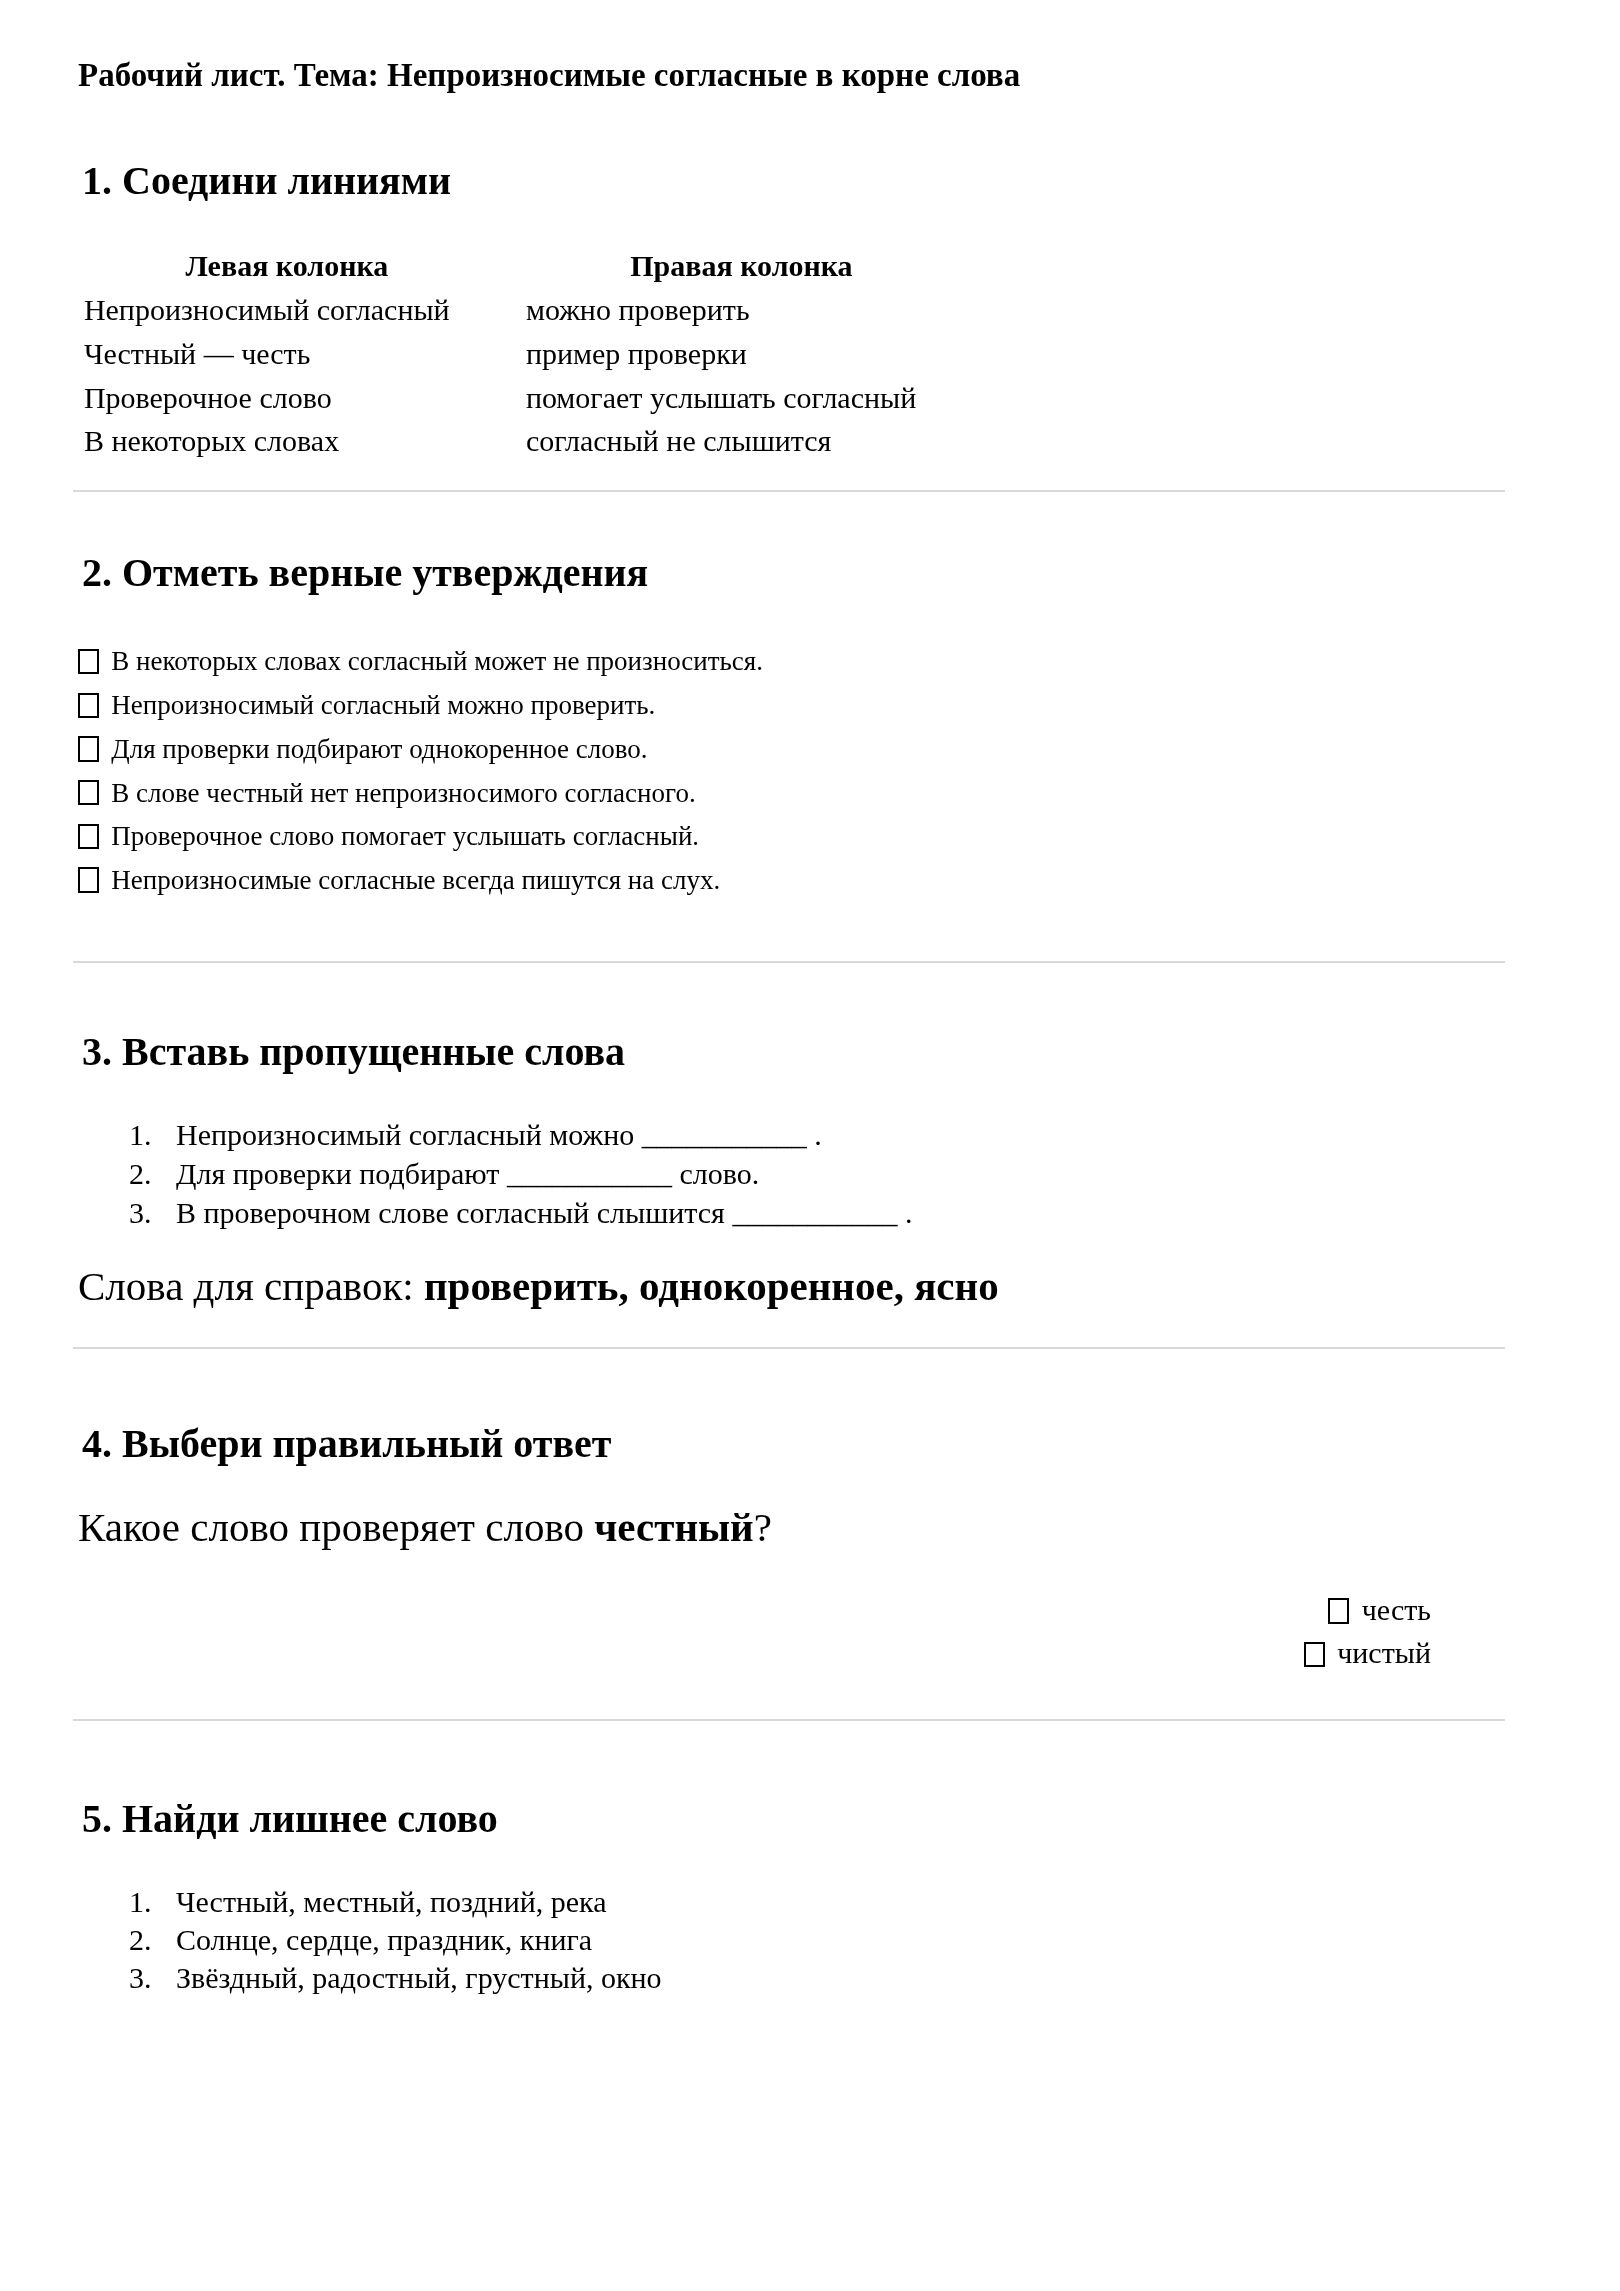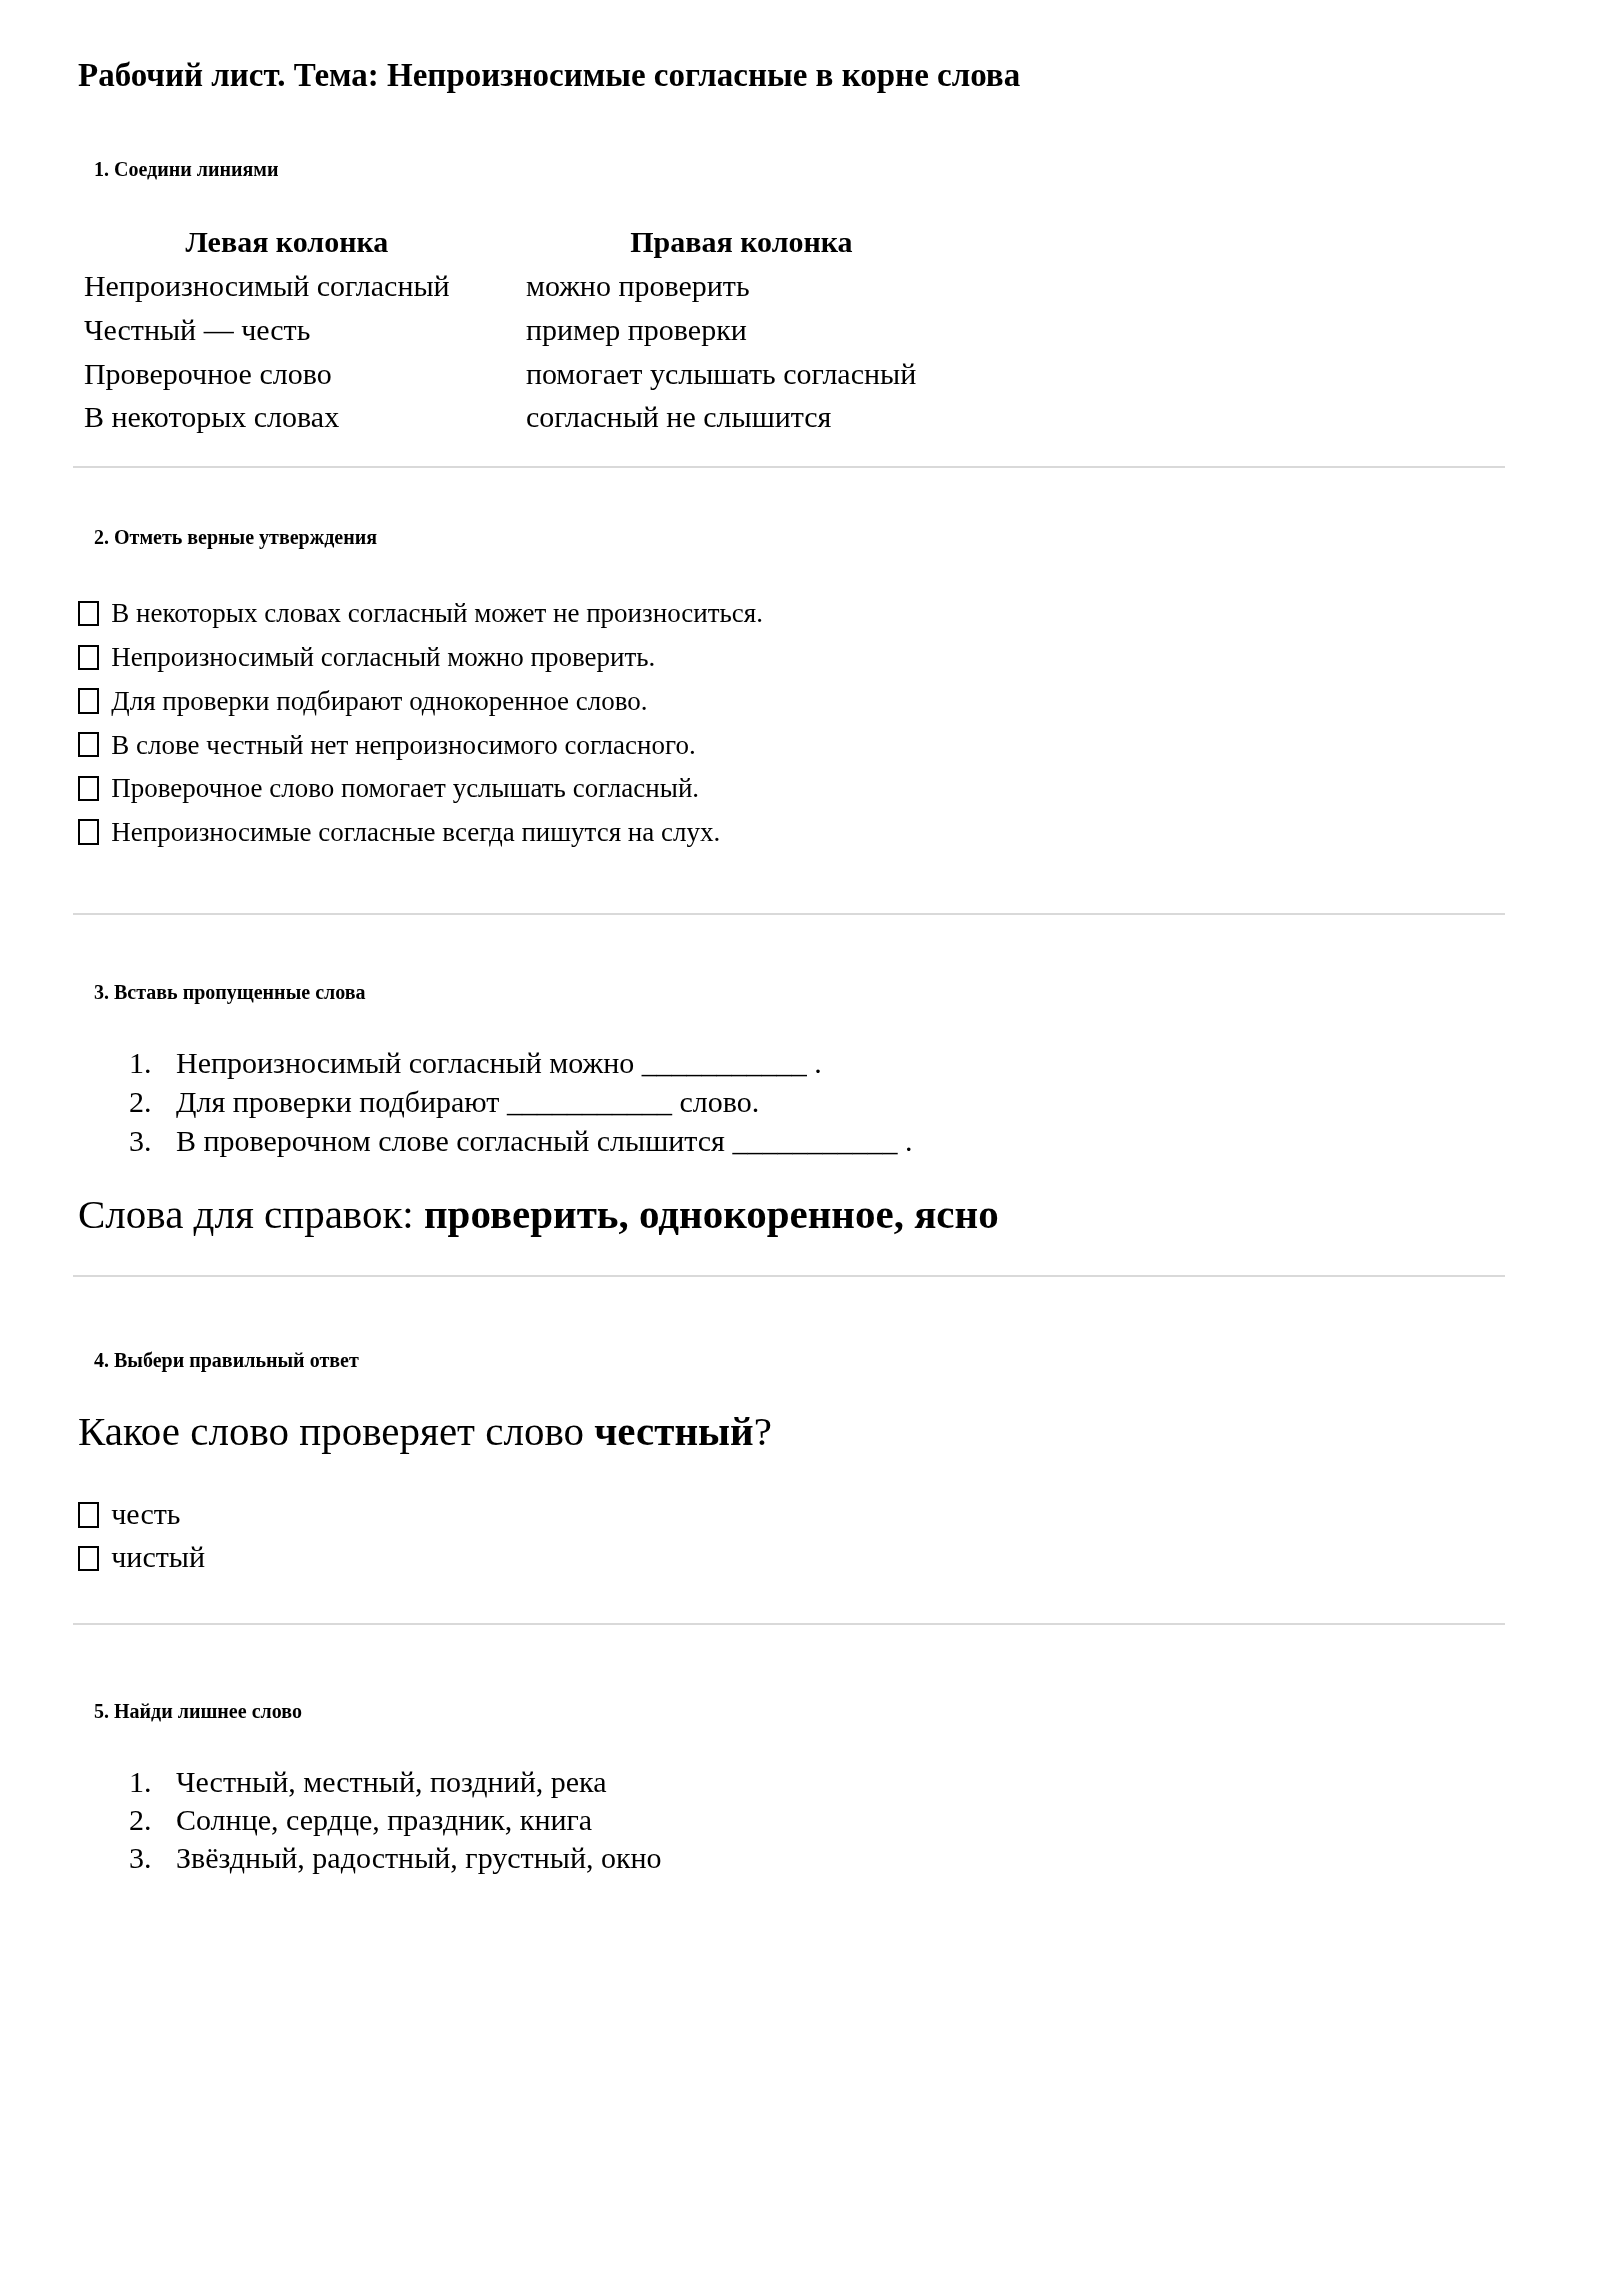--- a/index.html
+++ b/index.html
@@ -21,23 +21,23 @@
     padding: 55px 74px 0 78px;
     overflow: hidden;
   }
   .title {
     font-size: 33px;
     font-weight: bold;
     margin: 0;
     line-height: 1.25;
   }
   .section-heading {
-    font-size: 20px;
+    font-size: 40px;
     font-weight: bold;
-    margin: 16px;
+    margin: 4px;
     line-height: 1.2;
   }
   .s1-heading { margin-top: 61px; }
   .s2-heading { margin-top: 57px; }
   .s3-heading { margin-top: 65px; }
   .s4-heading { margin-top: 71px; }
   .s5-heading { margin-top: 74px; }
 
   .match-table {
     margin-top: 45px;
@@ -100,21 +100,21 @@
   .body-line {
     font-size: 41px;
     line-height: 32px;
     margin: 0;
     white-space: nowrap;
   }
   .ref-line { margin-top: 41px; }
   .question-line { margin-top: 43px; }
   .bold { font-weight: bold; }
 
-  .option-list { margin-top: 51px; }
+  .option-list { margin-top: 51px; text-align: right; }
   .option-item {
     font-size: 30px;
     line-height: 31px;
     margin-bottom: 12.7px;
     white-space: nowrap;
   }
 </style>
 </head>
 <body>
 

